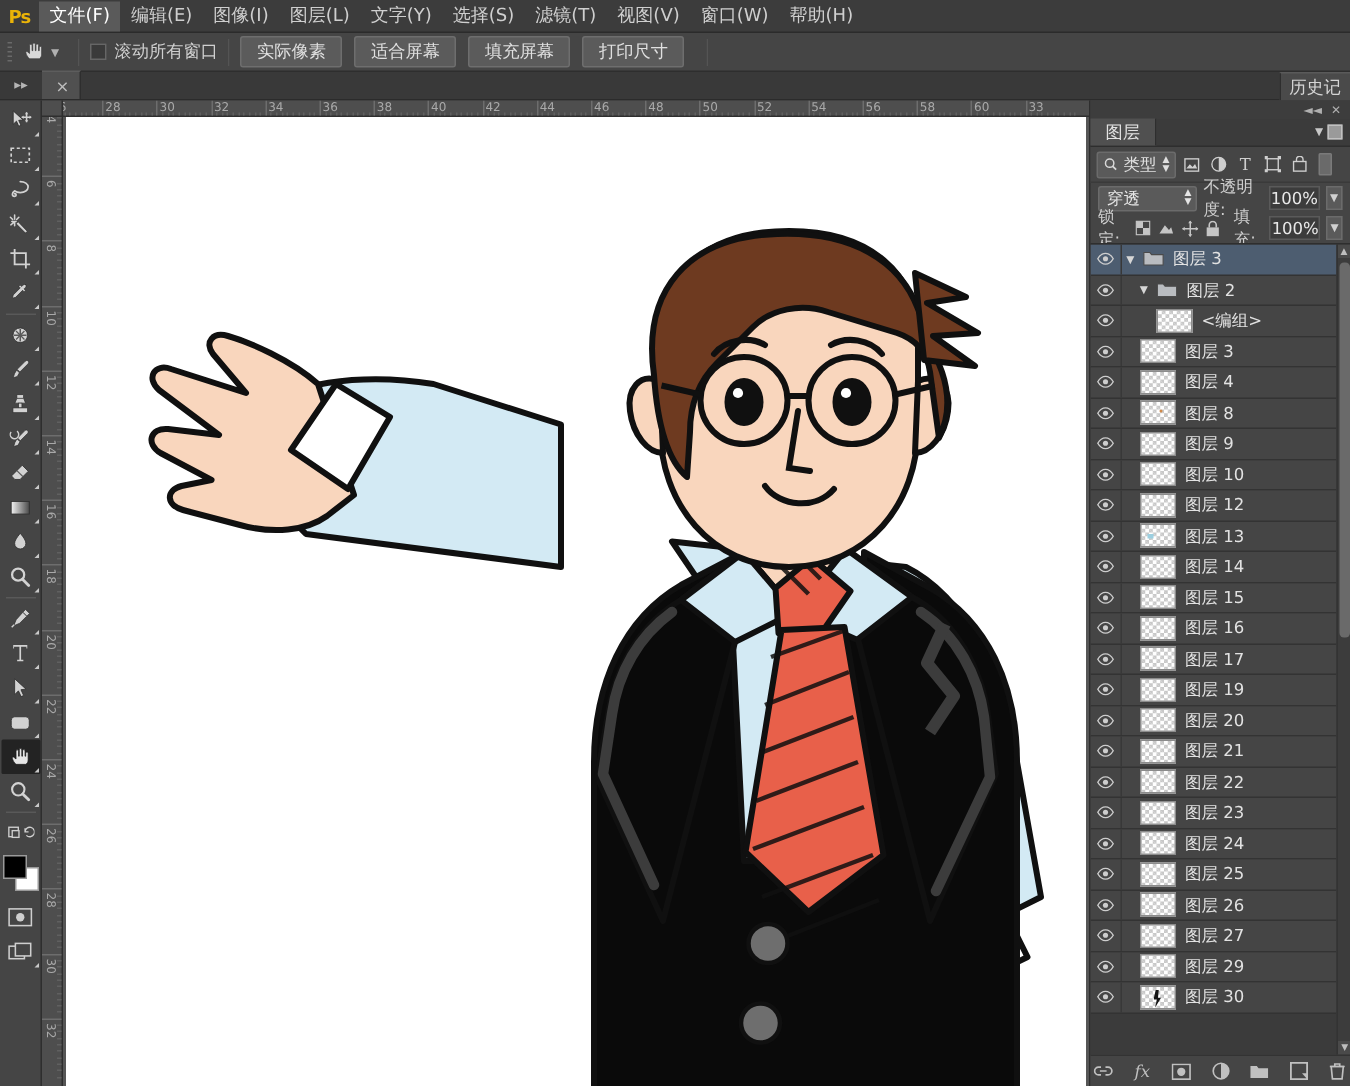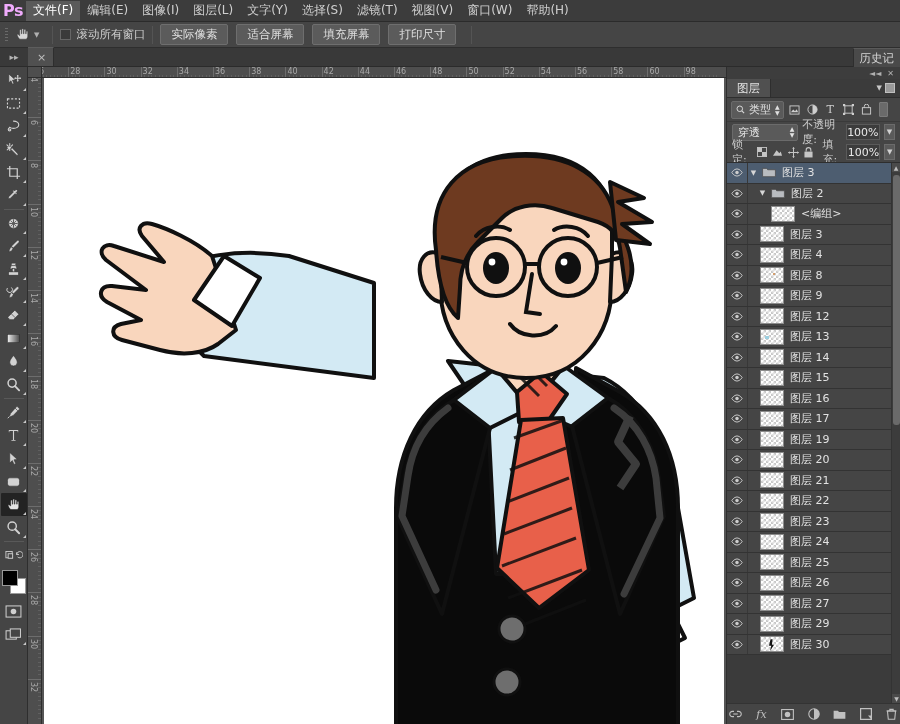--- a/index.html
+++ b/index.html
@@ -12,21 +12,21 @@
   #app { position:relative; width:900px; height:724px; }
 
   
   .menubar {
     position:absolute; left:0; top:0; width:900px; height:22px;
     background:#3c3c3c; display:flex; align-items:center;
     border-bottom:1px solid #2b2b2b;
   }
   .ps-logo {
     width:26px; height:22px; display:flex; align-items:center; justify-content:center;
-    color:#f0abfc; font-weight:bold; font-size:16px; font-family:"DejaVu Sans",sans-serif;
+    color:#eab308; font-weight:bold; font-size:12px; font-family:"DejaVu Sans",sans-serif;
     letter-spacing:-0.5px;
   }
   .menu-item {
     padding:3px 7px 4px 7px; font-size:12px; color:#cfcfcf; white-space:nowrap;
     line-height:13px;
   }
   .menu-item.active { background:#5a5a5a; color:#fff; }
 
   
   .optionsbar {
@@ -682,21 +682,21 @@
         <div class="rh-tick minor" style="left: 609.02px;"></div>
         <div class="rh-tick minor" style="left: 612.64px;"></div>
         <div class="rh-tick minor" style="left: 616.26px;"></div>
         <div class="rh-tick minor" style="left: 619.88px;"></div>
         <div class="rh-tick minor" style="left: 623.5px;"></div>
         <div class="rh-tick minor" style="left: 627.12px;"></div>
         <div class="rh-tick minor" style="left: 630.74px;"></div>
         <div class="rh-tick minor" style="left: 634.36px;"></div>
         <div class="rh-tick minor" style="left: 637.98px;"></div>
         <div class="rh-tick" style="left: 641.6px;"></div>
-        <div class="rh-lab" style="left: 641.6px;">98</div>
+        <div class="rh-lab" style="left: 641.6px;">33</div>
         <div class="rh-tick minor" style="left: 645.22px;"></div>
         <div class="rh-tick minor" style="left: 648.84px;"></div>
         <div class="rh-tick minor" style="left: 652.46px;"></div>
         <div class="rh-tick minor" style="left: 656.08px;"></div>
         <div class="rh-tick minor" style="left: 659.7px;"></div>
         <div class="rh-tick minor" style="left: 663.32px;"></div>
         <div class="rh-tick minor" style="left: 666.94px;"></div>
         <div class="rh-tick minor" style="left: 670.56px;"></div>
         <div class="rh-tick minor" style="left: 674.18px;"></div>
       </div>
@@ -1164,20 +1164,32 @@
           </div>
           <div class="layer-row">
             <div class="eye-cell eye">
               <svg width="12" height="9" viewBox="0 0 14 10">
                 <path d="M7 .8C3.4.8 1 5 1 5s2.4 4.2 6 4.2S13 5 13 5 10.6.8 7 .8z" fill="none" stroke="#cdcdcd" stroke-width="1.1"></path>
                 <circle cx="7" cy="5" r="2" fill="#cdcdcd"></circle>
               </svg>
             </div>
             <div class="layer-body ind-1">
               <span class="thumb"></span>
+              <span class="layer-name">图层 10</span>
+            </div>
+          </div>
+          <div class="layer-row">
+            <div class="eye-cell eye">
+              <svg width="12" height="9" viewBox="0 0 14 10">
+                <path d="M7 .8C3.4.8 1 5 1 5s2.4 4.2 6 4.2S13 5 13 5 10.6.8 7 .8z" fill="none" stroke="#cdcdcd" stroke-width="1.1"></path>
+                <circle cx="7" cy="5" r="2" fill="#cdcdcd"></circle>
+              </svg>
+            </div>
+            <div class="layer-body ind-1">
+              <span class="thumb"></span>
               <span class="layer-name">图层 12</span>
             </div>
           </div>
           <div class="layer-row">
             <div class="eye-cell eye">
               <svg width="12" height="9" viewBox="0 0 14 10">
                 <path d="M7 .8C3.4.8 1 5 1 5s2.4 4.2 6 4.2S13 5 13 5 10.6.8 7 .8z" fill="none" stroke="#cdcdcd" stroke-width="1.1"></path>
                 <circle cx="7" cy="5" r="2" fill="#cdcdcd"></circle>
               </svg>
             </div>

